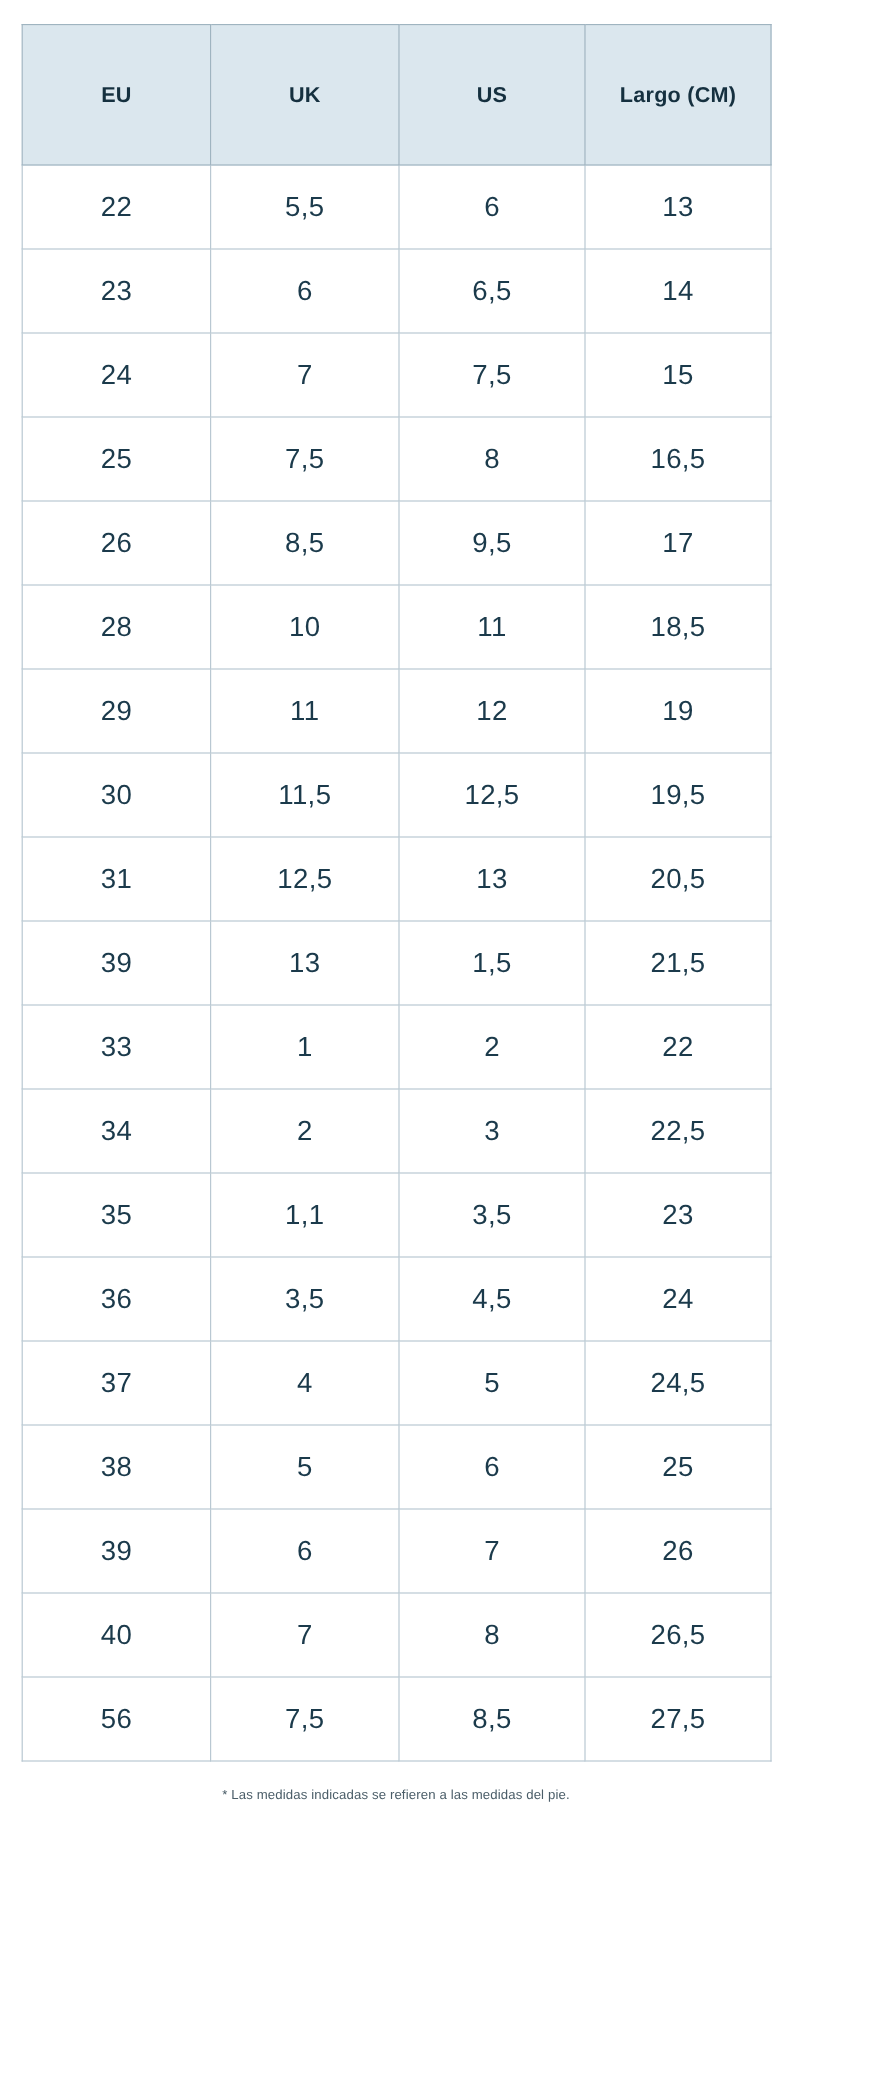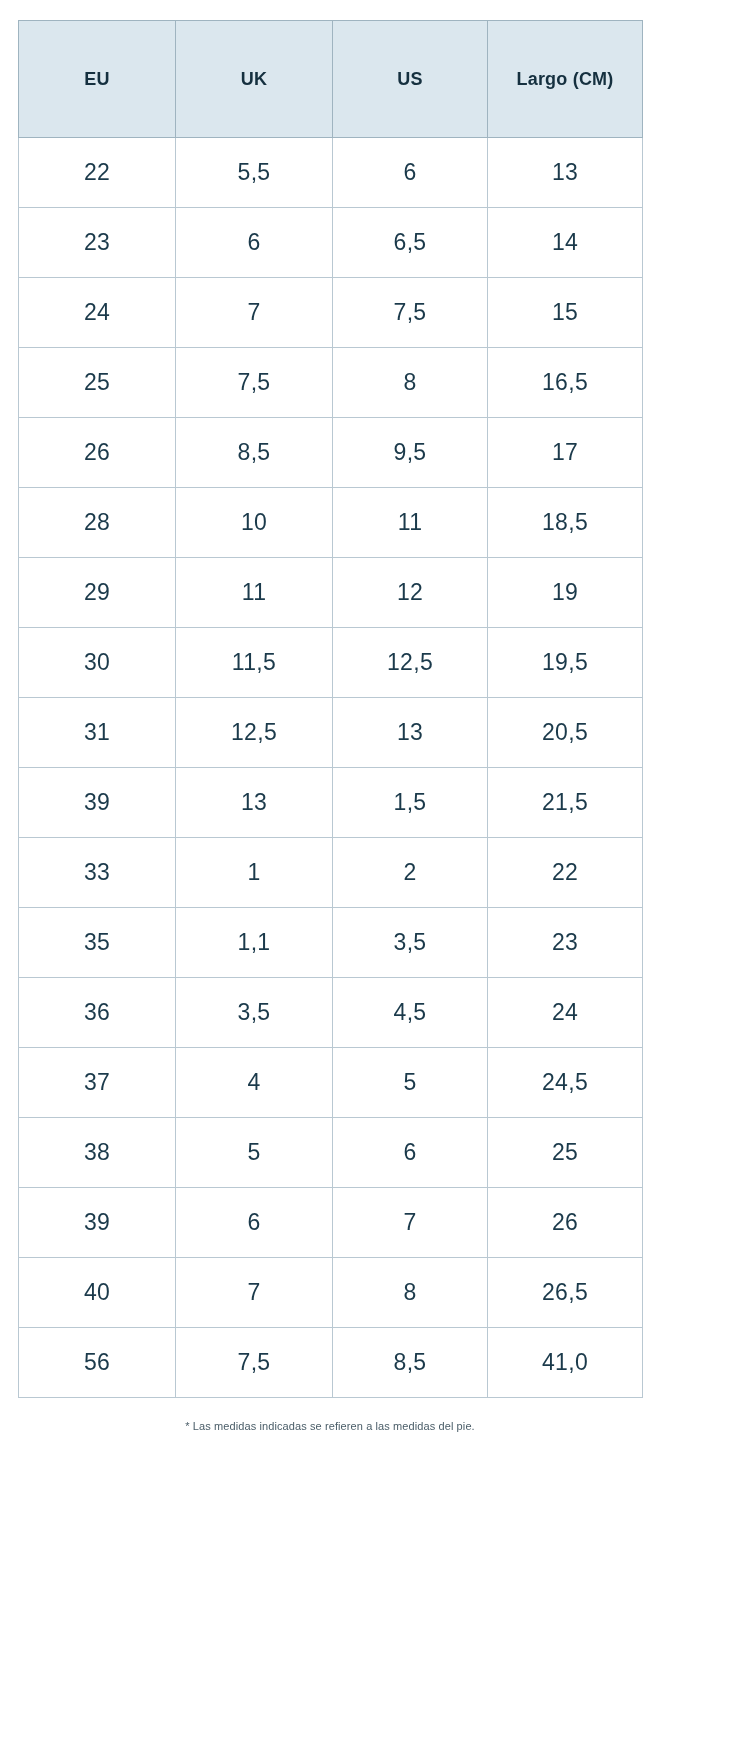--- a/index.html
+++ b/index.html
@@ -145,20 +145,26 @@
         <td>1,5</td>
         <td>21,5</td>
       </tr>
       <tr>
         <td>33</td>
         <td>1</td>
         <td>2</td>
         <td>22</td>
       </tr>
       <tr>
+        <td>34</td>
+        <td>2</td>
+        <td>3</td>
+        <td>22,5</td>
+      </tr>
+      <tr>
         <td>35</td>
         <td>1,1</td>
         <td>3,5</td>
         <td>23</td>
       </tr>
       <tr>
         <td>36</td>
         <td>3,5</td>
         <td>4,5</td>
         <td>24</td>
@@ -184,20 +190,20 @@
       <tr>
         <td>40</td>
         <td>7</td>
         <td>8</td>
         <td>26,5</td>
       </tr>
       <tr>
         <td>56</td>
         <td>7,5</td>
         <td>8,5</td>
-        <td>41,0</td>
+        <td>27,5</td>
       </tr>
     </tbody>
   </table>
 
   <div class="footnote">* Las medidas indicadas se refieren a las medidas del pie.</div>
 
 </div>
 
 </body></html>

